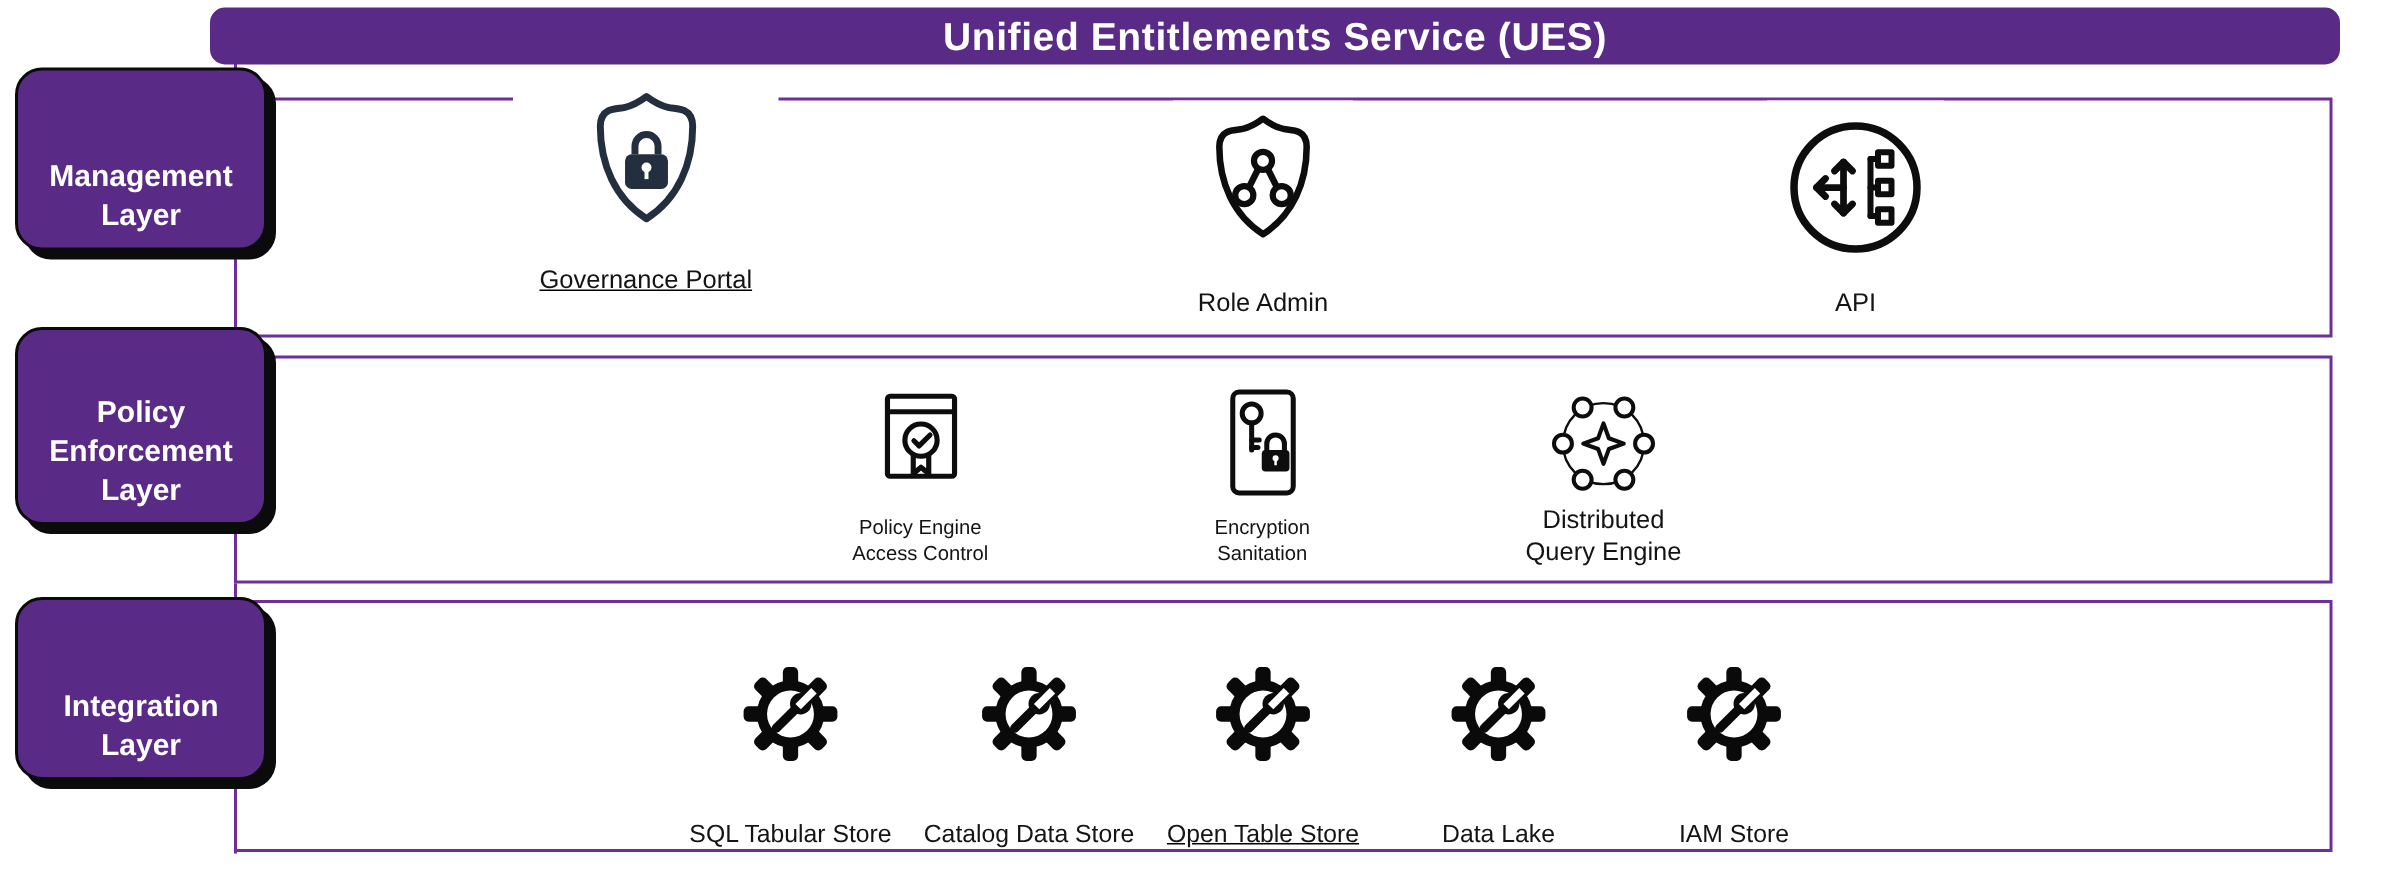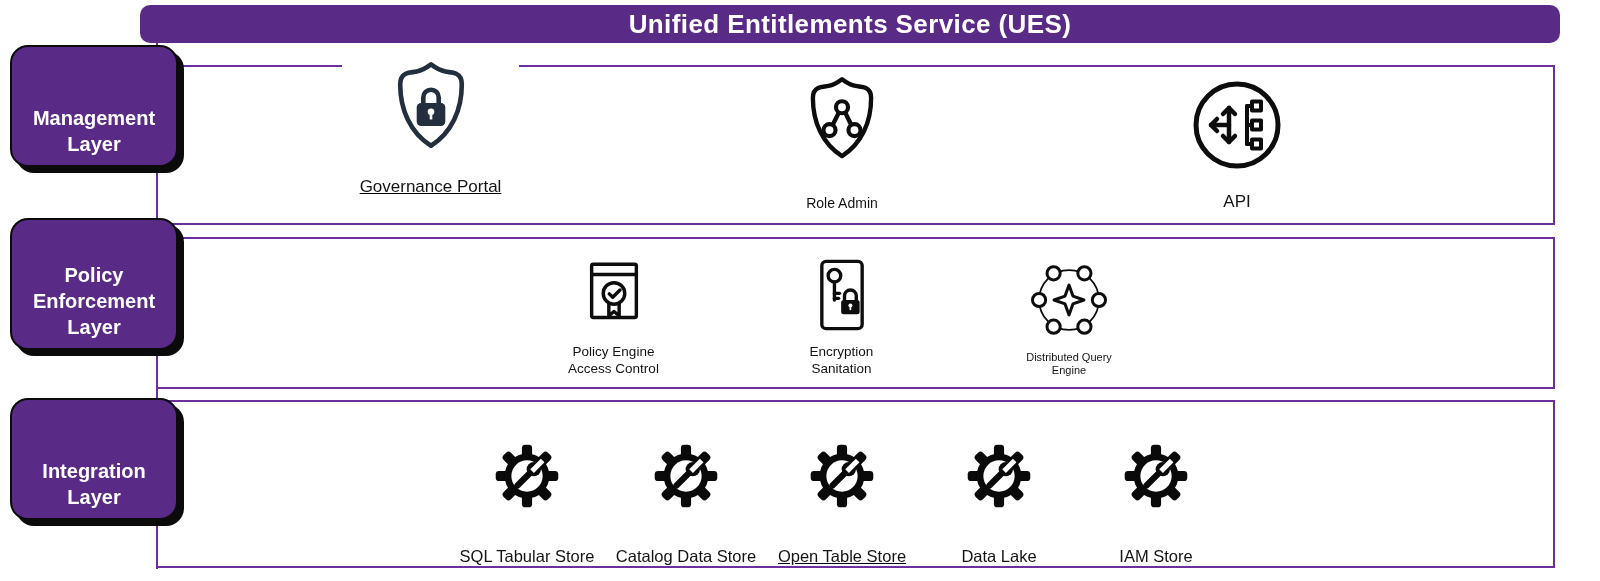--- a/index.html
+++ b/index.html
@@ -25,30 +25,30 @@
   #label-policy     { top:218px; height:132px; }
   #label-integration{ top:398px; height:122px; }
 
   .card { position:absolute; background:#ffffff; display:flex; flex-direction:column;
     align-items:center; justify-content:space-between; padding:8px 4px 8px; z-index:2; }
   .card-label { color:#141414; text-align:center; line-height:1.25; }
 
   #card-governance { left:342px; top:52px; width:177px; height:153px;text-decoration:underline; }
   #card-governance .card-label { font-size:17px; }
   #card-roleadmin  { left:782px; top:67px; width:120px; height:153px; }
-  #card-roleadmin .card-label { font-size:14px; }
+  #card-roleadmin .card-label { font-size:17px; }
   #card-api        { left:1178px; top:67px; width:118px; height:153px; }
   #card-api .card-label { font-size:17px; }
 
   #card-policyengine { left:556px; top:245px; width:115px; height:141px; }
   #card-policyengine .card-label { font-size:13.5px; }
   #card-encryption   { left:796px; top:245px; width:91px; height:141px; }
   #card-encryption .card-label { font-size:13.5px; }
   #card-dqe          { left:1005px; top:248px; width:128px; height:138px; }
-  #card-dqe .card-label { font-size:11px; }
+  #card-dqe .card-label { font-size:17px; }
 
   #integration-area { position:absolute; left:410px; top:428px; width:860px; height:125px;
     background:#ffffff; z-index:2; }
   .int-item { position:absolute; top:14px; width:170px; display:flex; flex-direction:column;
     align-items:center; gap:13px; }
   .int-label { font-size:16.5px; color:#141414; white-space:nowrap;margin-top:24px; }
   #int-sql     { left:32px; }
   #int-catalog { left:191px;text-align:center; }
   #int-open    { left:347px;text-decoration:underline; }
   #int-lake    { left:504px; }

